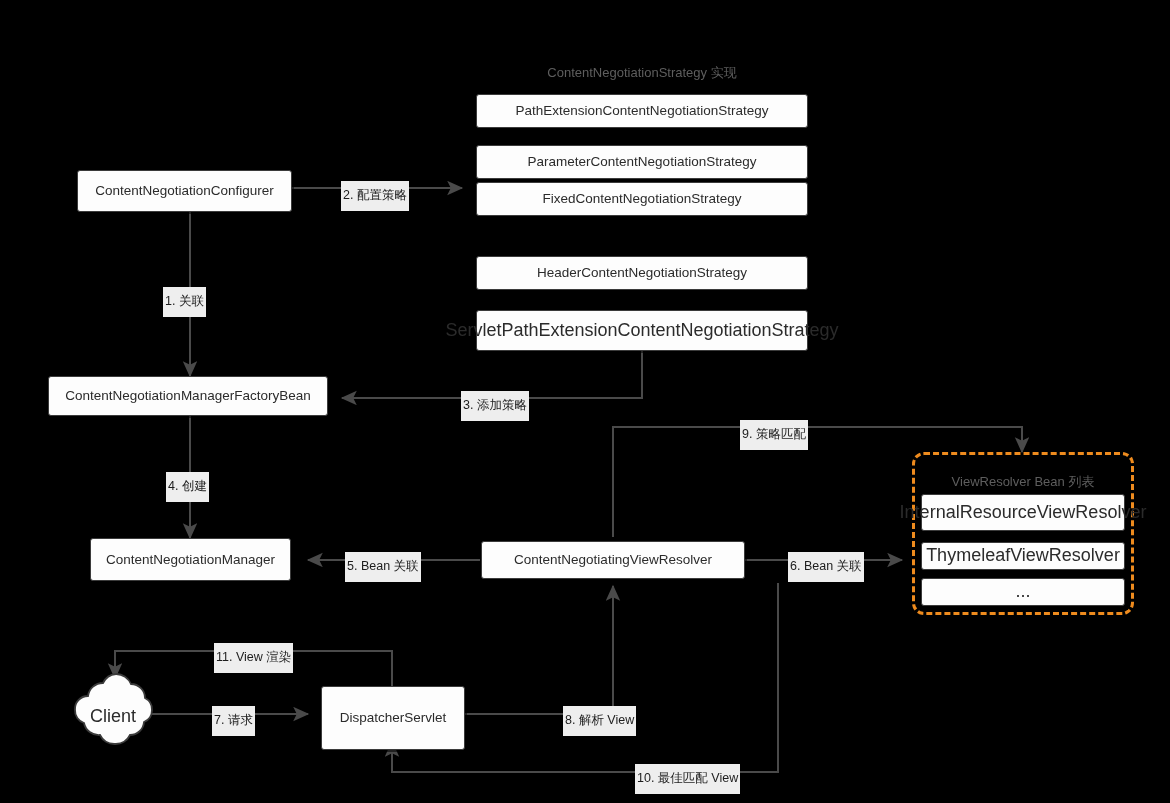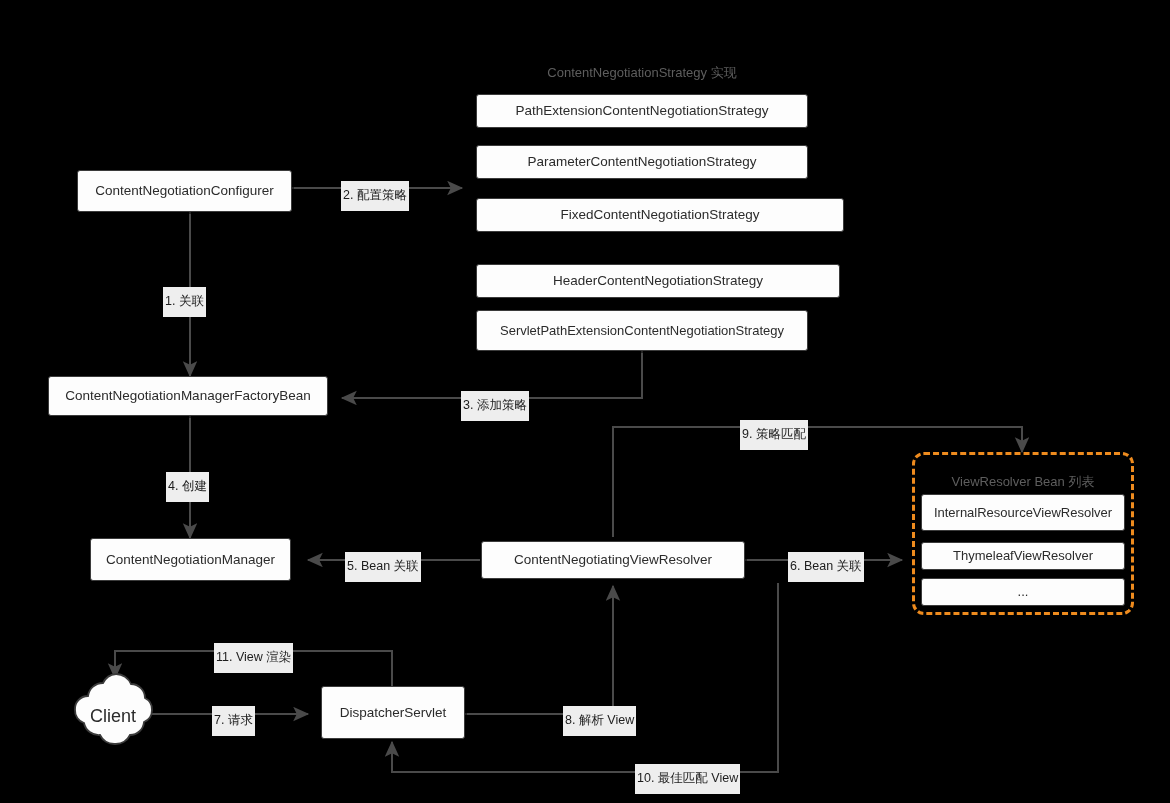--- a/index.html
+++ b/index.html
@@ -8,21 +8,21 @@
   #stage{position:relative;width:1170px;height:803px;background:#000;}
   svg#wires{position:absolute;left:0;top:0;width:1170px;height:803px;}
 
   .node{
     position:absolute;box-sizing:border-box;
     background:#fdfdfd;border:1.6px solid #3b3b3b;border-radius:3px;
     box-shadow:2px 2px 0 rgba(0,0,0,.55);
     display:flex;align-items:center;justify-content:center;text-align:center;
     color:#2b2b2b;font-size:13.5px;line-height:1.18;padding:2px 6px;
   }
-  .node.small{font-size:13px;}
+  .node.small{font-size:18px;}
   .group-title{
     position:absolute;color:#5e5e5e;font-size:13px;text-align:center;
     white-space:nowrap;
   }
   .orange-box{
     position:absolute;box-sizing:border-box;
     border:3px dashed #ee8b1e;border-radius:12px;background:transparent;
   }
   .cloud{position:absolute;}
   .cloud-label{
@@ -71,33 +71,33 @@
       <path d="M778,583 L778,772 L392,772 L392,742" marker-end="url(#ah)"></path>
 
       <path d="M392,686 L392,651 L115,651 L115,678" marker-end="url(#ah)"></path>
     </g>
   </svg>
 
   <div class="group-title" style="left:532px;top:64px;width:220px;">ContentNegotiationStrategy 实现</div>
 
   <div class="node" style="left:476px;top:94px;width:332px;height:34px;">PathExtensionContentNegotiationStrategy</div>
   <div class="node" style="left:476px;top:145px;width:332px;height:34px;">ParameterContentNegotiationStrategy</div>
-  <div class="node" style="left:476px;top:198px;width:368px;height:34px;">FixedContentNegotiationStrategy</div>
-  <div class="node" style="left:476px;top:264px;width:364px;height:34px;">HeaderContentNegotiationStrategy</div>
+  <div class="node" style="left:476px;top:182px;width:332px;height:34px;">FixedContentNegotiationStrategy</div>
+  <div class="node" style="left:476px;top:256px;width:332px;height:34px;">HeaderContentNegotiationStrategy</div>
   <div class="node small" style="left:476px;top:310px;width:332px;height:41px;">ServletPathExtensionContentNegotiationStrategy</div>
 
   <div class="node" style="left:77px;top:170px;width:215px;height:42px;">ContentNegotiationConfigurer</div>
 
   <div class="node" style="left:48px;top:376px;width:280px;height:40px;">ContentNegotiationManagerFactoryBean</div>
 
   <div class="node" style="left:90px;top:538px;width:201px;height:43px;">ContentNegotiationManager</div>
 
   <div class="node" style="left:481px;top:541px;width:264px;height:38px;">ContentNegotiatingViewResolver</div>
 
-  <div class="node" style="left:321px;top:686px;width:144px;height:53px;">DispatcherServlet</div>
+  <div class="node" style="left:321px;top:686px;width:144px;height:64px;">DispatcherServlet</div>
 
   <div class="cloud" style="left:62px;top:672px;width:102px;height:82px;">
     <svg width="102" height="82" viewBox="0 0 102 82">
       <path d="M26,24 a15,15 0 0 1 15,-13 a16,16 0 0 1 13,-9 a16,16 0 0 1 15,10
                a14,14 0 0 1 14,14 a13,13 0 0 1 7,12 a13,13 0 0 1 -8,12
                a14,14 0 0 1 -14,13 a16,16 0 0 1 -15,9 a16,16 0 0 1 -15,-9
                a15,15 0 0 1 -16,-12 a13,13 0 0 1 -9,-13 a13,13 0 0 1 13,-14 z" fill="#fdfdfd" stroke="#3b3b3b" stroke-width="1.8"></path>
     </svg>
     <div class="cloud-label" style="top:34px;left:0;">Client</div>
   </div>

